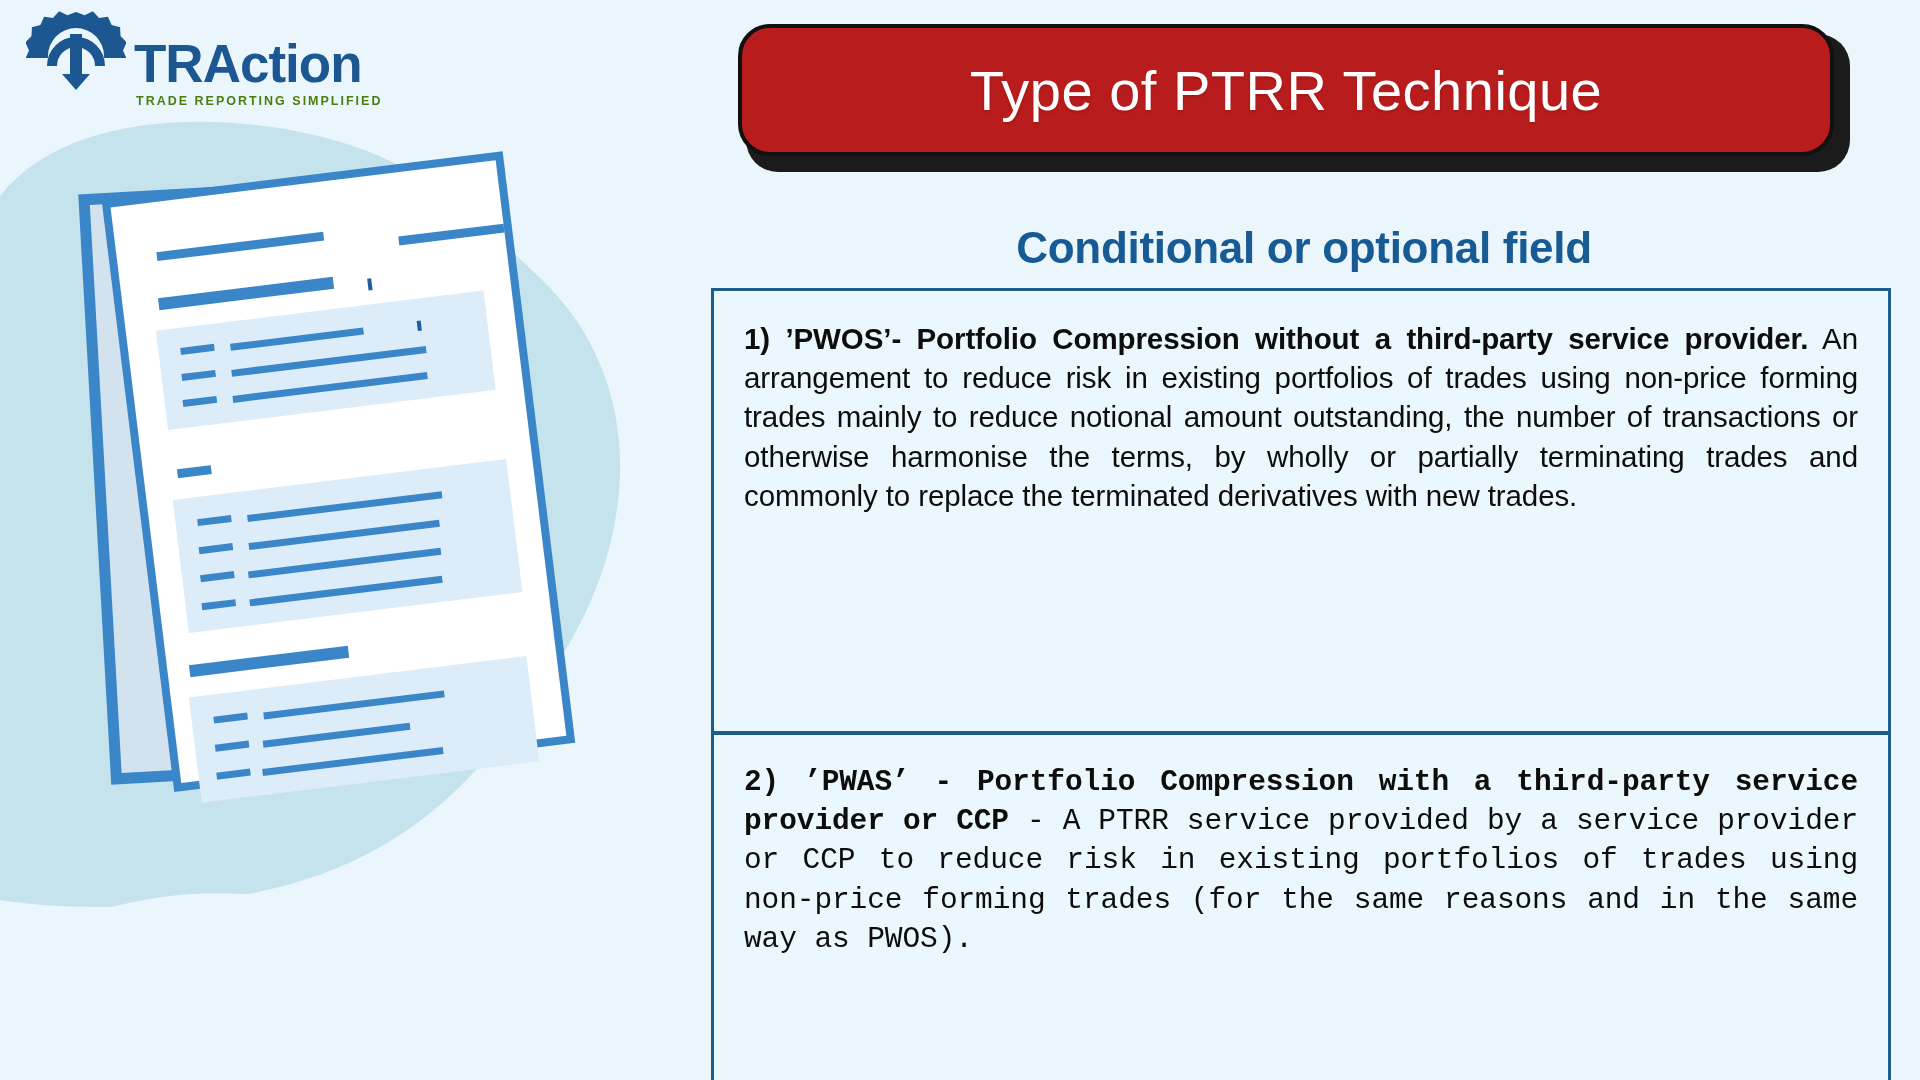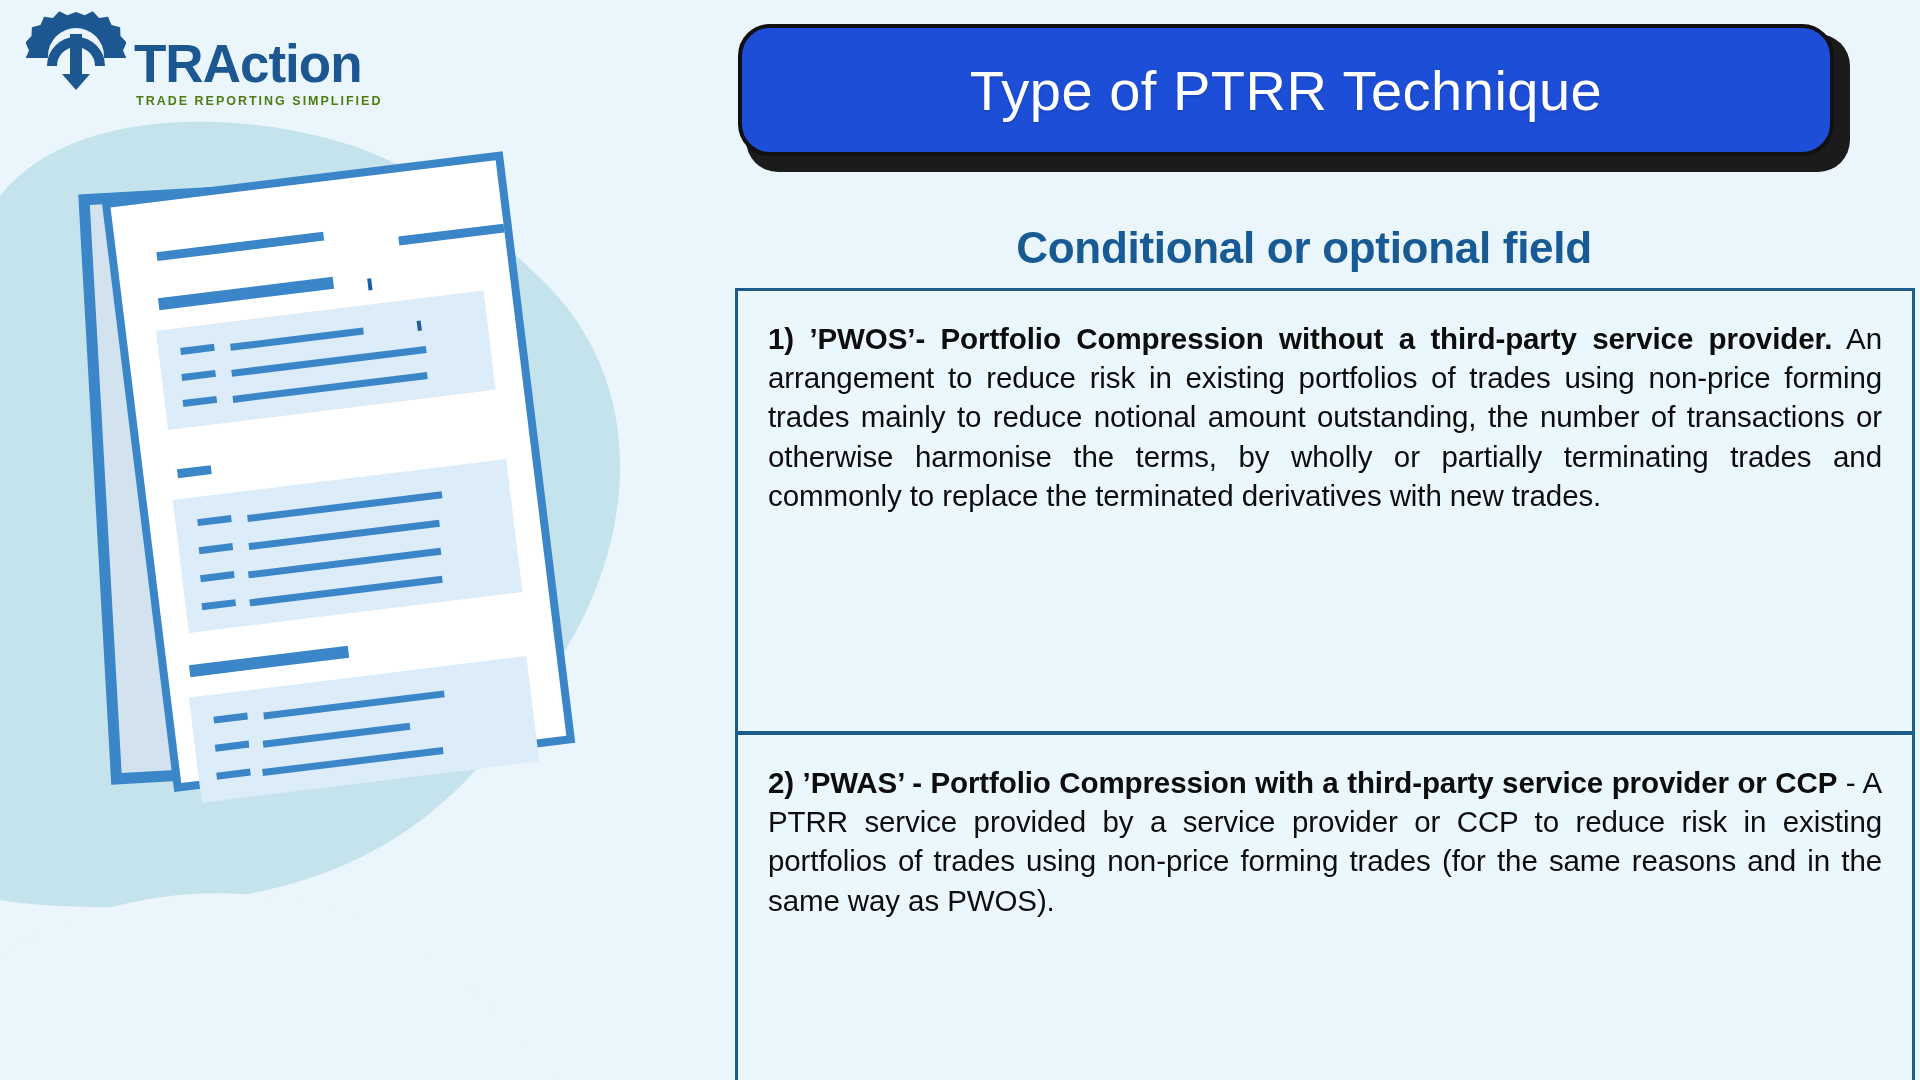--- a/index.html
+++ b/index.html
@@ -83,21 +83,21 @@
     height: 138px;
     background: #1b1b1b;
     border-radius: 32px;
   }
   .banner {
     position: absolute;
     left: 0;
     top: 0;
     width: 1096px;
     height: 132px;
-    background: #1d4ed8;
+    background: #b91c1c;
     border: 4px solid #111111;
     border-radius: 32px;
     box-sizing: border-box;
     display: flex;
     align-items: center;
     justify-content: center;
   }
   .banner-title {
     color: #ffffff;
     font-size: 56px;
@@ -124,28 +124,27 @@
   .content-box {
     position: absolute;
     left: 711px;
     top: 288px;
     width: 1180px;
     height: 792px;
     box-sizing: border-box;
     border: 3px solid #1c5d8c;
     border-bottom: none;
     background: #eaf7fc;
-    margin-left: 24px;
   }
   .section {
     box-sizing: border-box;
     padding: 28px 30px 20px 30px;
   }
   .section-1 { height: 444px; border-bottom: 4px solid #1c5d8c; }
-  .section-2 { height: 344px; }
+  .section-2 { height: 344px; font-family: Liberation Mono, monospace; }
   .para {
     margin: 0;
     font-size: 29.5px;
     line-height: 1.33;
     color: #0d0d0d;
     text-align: justify;
     text-justify: inter-word;
     letter-spacing: -0.1px;
   }
   .para b { font-weight: bold; }

